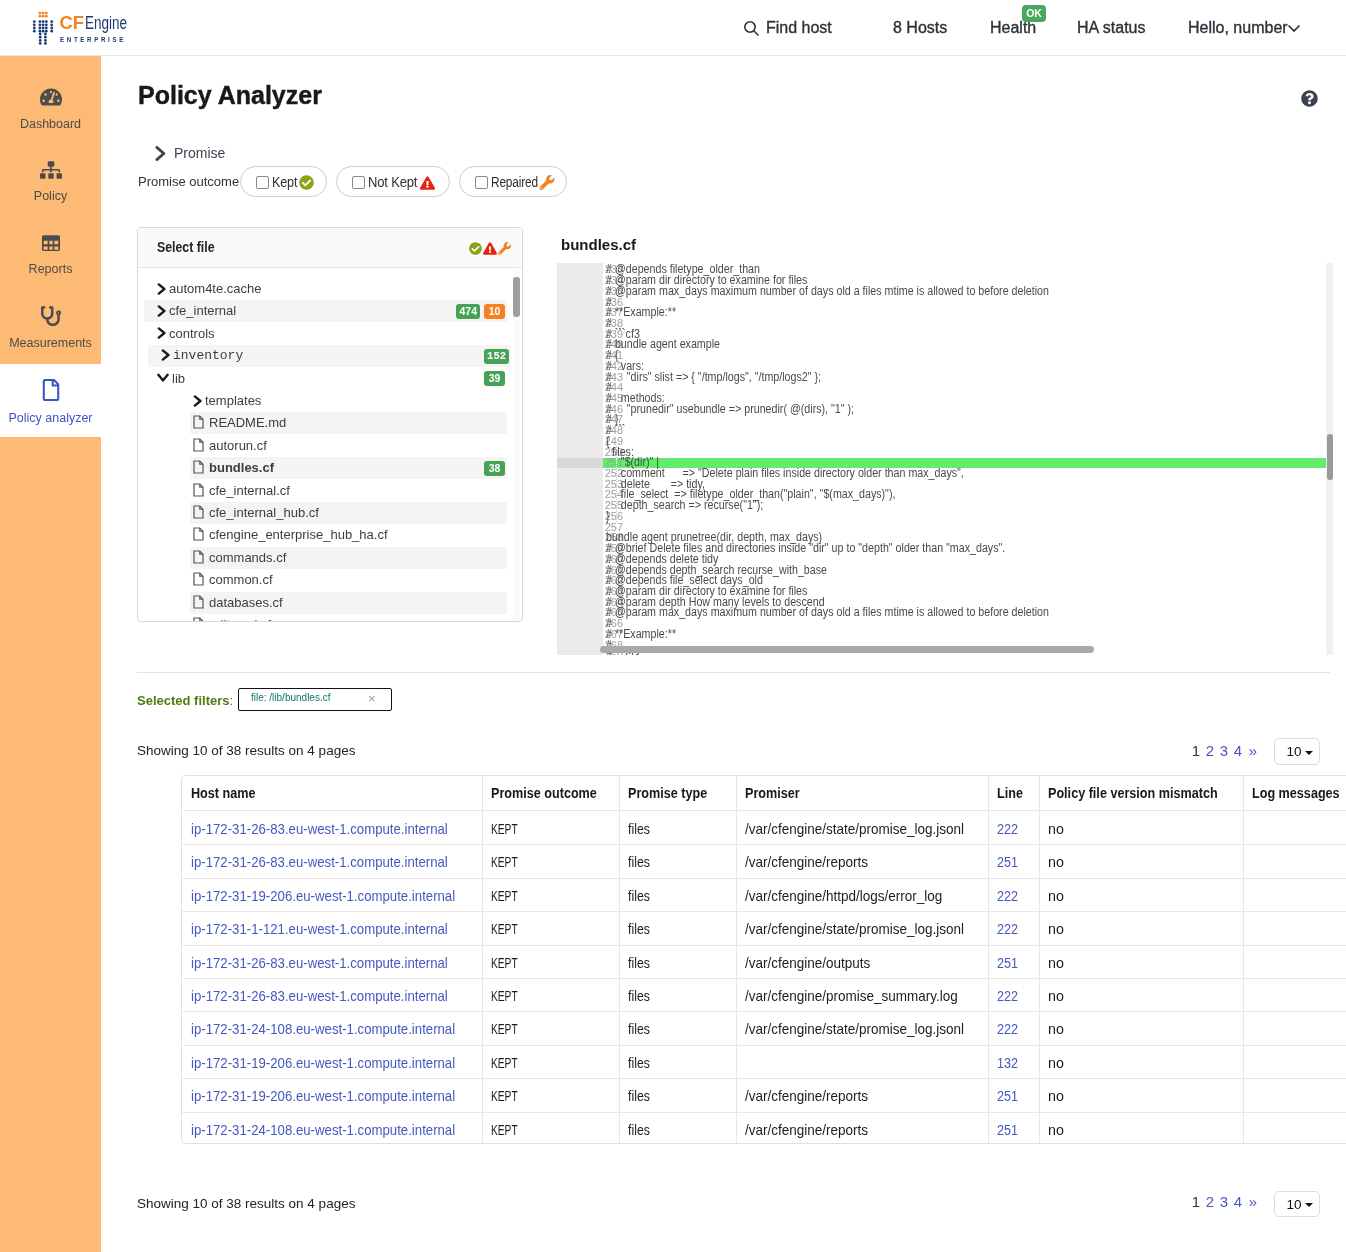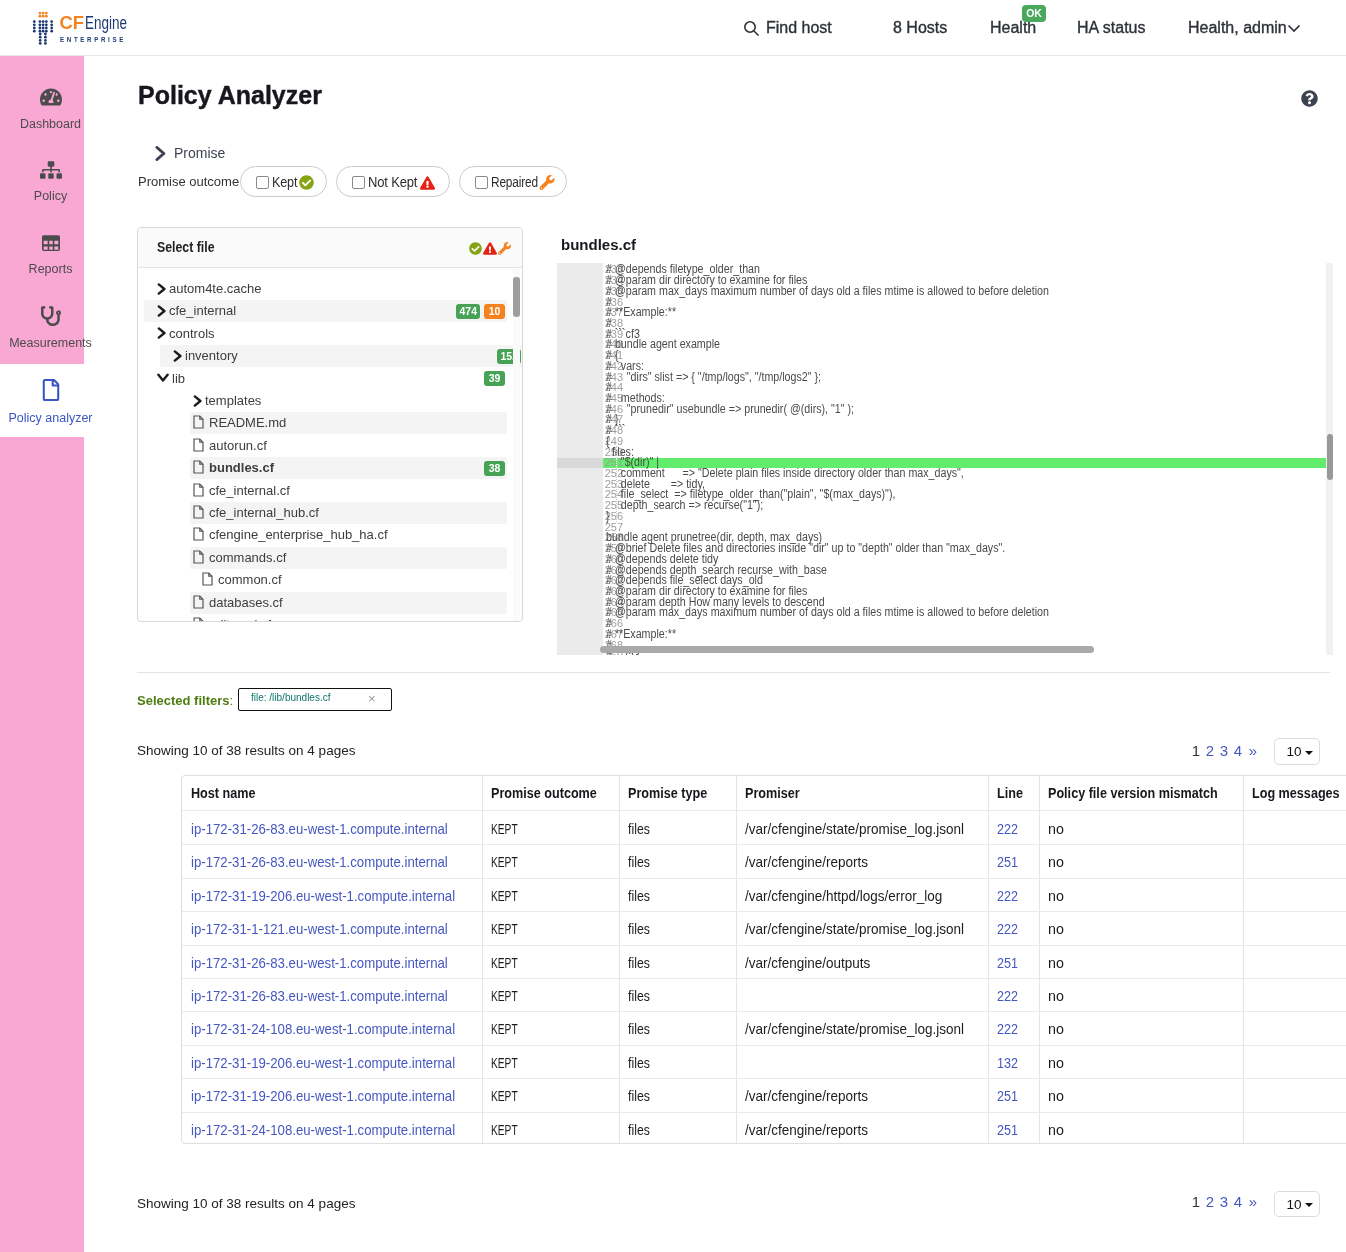--- a/index.html
+++ b/index.html
@@ -5,21 +5,21 @@
 * { margin:0; padding:0; box-sizing:border-box; }
 html,body { width:1346px; height:1252px; font-family:"Liberation Sans",sans-serif; background:#fff; }
 .abs { position:absolute; }
 #page { position:relative; width:1346px; height:1252px; overflow:hidden; }
 
 
 #nav { position:absolute; left:0; top:0; width:1346px; height:56px; background:#fff; border-bottom:1px solid #e8e8e8; }
 .navitem { position:absolute; top:0; height:55px; line-height:55px; font-size:16px; color:#2d3138; -webkit-text-stroke:0.35px #2d3138; }
 
 
-#side { position:absolute; left:0; top:56px; width:84px; height:1196px; background:#f9a8d4; }
+#side { position:absolute; left:0; top:56px; width:101px; height:1196px; background:#fdba74; }
 .sitem { position:absolute; left:0; width:101px; text-align:center; color:#4c4c4c; }
 .sitem .lbl { font-size:12.5px; margin-top:6px; }
 .sitem.active { color:#3b55c4; }
 
 h1 { position:absolute; left:138px; top:81px; font-size:25px; font-weight:bold; color:#16181d; -webkit-text-stroke:0.4px #16181d; }
 
 
 .pill { position:absolute; height:31px; border:1px solid #ccc; border-radius:16px; background:#fff; }
 .pill .cb { position:absolute; top:9px; width:13px; height:13px; border:1px solid #8a8a8a; border-radius:2px; background:#fff; }
 .pill .txt { position:absolute; top:7px; font-size:14px; color:#2e2e2e; letter-spacing:-0.2px; white-space:nowrap; }
@@ -107,21 +107,21 @@
   </svg>
   <svg class="abs" style="left:743px; top:20px;" width="17" height="17" viewBox="0 0 17 17">
     <circle cx="7" cy="7" r="5.2" fill="none" stroke="#2d3138" stroke-width="1.6"></circle>
     <line x1="11" y1="11" x2="15.5" y2="15.5" stroke="#2d3138" stroke-width="1.6"></line>
   </svg>
   <div class="navitem" style="left:766px;">Find host</div>
   <div class="navitem" style="left:893px;">8 Hosts</div>
   <div class="navitem" style="left:990px;">Health</div>
   <div class="abs" style="left:1022px; top:5px; width:24px; height:17px; background:#4aa85c; border-radius:4px; color:#fff; font-size:10.5px; font-weight:bold; text-align:center; line-height:17px;">OK</div>
   <div class="navitem" style="left:1077px;">HA status</div>
-  <div class="navitem" style="left:1188px;">Health, admin</div>
+  <div class="navitem" style="left:1188px;">Hello, number</div>
   <svg class="abs" style="left:1287px; top:24px;" width="14" height="9" viewBox="0 0 14 9">
     <polyline points="1.5,1.5 7,7 12.5,1.5" fill="none" stroke="#2d3138" stroke-width="1.7"></polyline>
   </svg>
 </div>
 
 <div id="side">
   <div class="abs" style="left:0; top:308px; width:101px; height:73px; background:#fff;"></div>
   <div class="sitem" style="top:31px;">
     <svg width="22" height="20" viewBox="0 0 576 512" fill="#4c4c4c">
           <path d="M288 32C128.94 32 0 160.94 0 320c0 52.8 14.25 102.26 39.06 144.8 5.61 9.62 16.3 15.2 27.44 15.2h443c11.14 0 21.83-5.58 27.44-15.2C561.75 422.26 576 372.8 576 320c0-159.06-128.94-288-288-288zm0 64c14.71 0 26.58 10.13 30.32 23.65-1.11 2.26-2.64 4.23-3.45 6.67l-9.22 27.67c-5.13 3.49-10.97 6.01-17.64 6.01-17.67 0-32-14.33-32-32S270.33 96 288 96zM96 384c-17.67 0-32-14.33-32-32s14.33-32 32-32 32 14.33 32 32-14.33 32-32 32zm48-160c-17.67 0-32-14.33-32-32s14.33-32 32-32 32 14.33 32 32-14.33 32-32 32zm246.77-72.41l-61.33 184C343.13 347.33 352 364.54 352 384c0 11.72-3.38 22.55-8.88 32H232.88c-5.5-9.45-8.88-20.28-8.88-32 0-33.94 26.5-61.43 59.9-63.59l61.34-184.01c4.17-12.56 17.73-19.45 30.36-15.17 12.57 4.19 19.35 17.79 15.17 30.36zm14.66 57.2l15.52-46.55c3.47-1.29 7.13-2.23 11.05-2.23 17.67 0 32 14.33 32 32s-14.33 32-32 32c-11.38-.01-21.25-6.1-26.57-15.22zM480 384c-17.67 0-32-14.33-32-32s14.33-32 32-32 32 14.33 32 32-14.33 32-32 32z"></path>
@@ -212,21 +212,21 @@
               <polyline points="1.8,1.4 7.4,6 1.8,10.6" fill="none" stroke="#1a1a1a" stroke-width="2.4" stroke-linecap="round" stroke-linejoin="round"></polyline>
             </svg><span style="margin-left:3px;">cfe_internal</span></div>
           <div class="badge borange" style="right:19px;">10</div>
           <div class="badge bgreen" style="right:44px;">474</div>
         </div>
         <div class="trow" style="left:0; top:94.80000000000001px; width:386px;">
           <div class="abs" style="left:19px; top:3px;"><svg width="9" height="12" viewBox="0 0 9 12" style="vertical-align:-1.5px;">
               <polyline points="1.8,1.4 7.4,6 1.8,10.6" fill="none" stroke="#1a1a1a" stroke-width="2.4" stroke-linecap="round" stroke-linejoin="round"></polyline>
             </svg><span style="margin-left:3px;">controls</span></div>
         </div>
-        <div class="trow" style="left:16px; top:117.20000000000002px; width:386px;">
+        <div class="trow" style="left:4px; top:117.20000000000002px; width:386px;font-family:Liberation Mono, monospace;">
           <div class="bg" style="left:6px; width:363px;"></div>
           <div class="abs" style="left:19px; top:3px;"><svg width="9" height="12" viewBox="0 0 9 12" style="vertical-align:-1.5px;">
               <polyline points="1.8,1.4 7.4,6 1.8,10.6" fill="none" stroke="#1a1a1a" stroke-width="2.4" stroke-linecap="round" stroke-linejoin="round"></polyline>
             </svg><span style="margin-left:3px;">inventory</span></div>
           <div class="badge bgreen" style="right:19px;">152</div>
         </div>
         <div class="trow" style="left:0; top:139.60000000000002px; width:386px;">
           <div class="abs" style="left:19px; top:3px;"><svg width="12" height="9" viewBox="0 0 12 9" style="vertical-align:0.5px;">
               <polyline points="1.4,1.8 6,7.4 10.6,1.8" fill="none" stroke="#1a1a1a" stroke-width="2.4" stroke-linecap="round" stroke-linejoin="round"></polyline>
             </svg><span style="margin-left:3px;">lib</span></div>
@@ -277,21 +277,21 @@
               <path d="M6.8 1 V4.2 H10" fill="none" stroke="#555" stroke-width="1.2"></path>
             </svg><span style="margin-left:3px;">cfengine_enterprise_hub_ha.cf</span></div>
         </div>
         <div class="trow" style="left:0; top:318.8px; width:386px;">
           <div class="bg" style="left:52px; width:317px;"></div>
           <div class="abs" style="left:55px; top:3px;"><svg width="11" height="14" viewBox="0 0 11 14" style="vertical-align:-2px; margin-right:2px;">
               <path d="M1 1 h5.8 L10 4.2 V13 H1 Z" fill="none" stroke="#555" stroke-width="1.2"></path>
               <path d="M6.8 1 V4.2 H10" fill="none" stroke="#555" stroke-width="1.2"></path>
             </svg><span style="margin-left:3px;">commands.cf</span></div>
         </div>
-        <div class="trow" style="left:9px; top:341.2px; width:386px;">
+        <div class="trow" style="left:0; top:341.2px; width:386px;">
           <div class="abs" style="left:55px; top:3px;"><svg width="11" height="14" viewBox="0 0 11 14" style="vertical-align:-2px; margin-right:2px;">
               <path d="M1 1 h5.8 L10 4.2 V13 H1 Z" fill="none" stroke="#555" stroke-width="1.2"></path>
               <path d="M6.8 1 V4.2 H10" fill="none" stroke="#555" stroke-width="1.2"></path>
             </svg><span style="margin-left:3px;">common.cf</span></div>
         </div>
         <div class="trow" style="left:0; top:363.59999999999997px; width:386px;">
           <div class="bg" style="left:52px; width:317px;"></div>
           <div class="abs" style="left:55px; top:3px;"><svg width="11" height="14" viewBox="0 0 11 14" style="vertical-align:-2px; margin-right:2px;">
               <path d="M1 1 h5.8 L10 4.2 V13 H1 Z" fill="none" stroke="#555" stroke-width="1.2"></path>
               <path d="M6.8 1 V4.2 H10" fill="none" stroke="#555" stroke-width="1.2"></path>
@@ -460,20 +460,21 @@
       <div class="td" style="left:0px; top:168.6px; width:300px;"><a><span class="sx" style="transform:scaleX(0.88); font-size:15px;">ip-172-31-26-83.eu-west-1.compute.internal</span></a></div>
       <div class="td" style="left:300px; top:168.6px; width:137px;"><span class="sx" style="transform:scaleX(0.68)">KEPT</span></div>
       <div class="td" style="left:437px; top:168.6px; width:117px;"><span class="sx" style="transform:scaleX(0.82)">files</span></div>
       <div class="td" style="left:554px; top:168.6px; width:252px;"><span class="sx" style="transform:scaleX(0.9)">/var/cfengine/outputs</span></div>
       <div class="td" style="left:806px; top:168.6px; width:51px;"><a><span class="sx" style="transform:scaleX(0.84)">251</span></a></div>
       <div class="td" style="left:857px; top:168.6px; width:204px;"><span class="sx" style="transform:scaleX(0.95)">no</span></div>
       <div class="hline" style="top:168.6px;"></div>
       <div class="td" style="left:0px; top:202px; width:300px;"><a><span class="sx" style="transform:scaleX(0.88); font-size:15px;">ip-172-31-26-83.eu-west-1.compute.internal</span></a></div>
       <div class="td" style="left:300px; top:202px; width:137px;"><span class="sx" style="transform:scaleX(0.68)">KEPT</span></div>
       <div class="td" style="left:437px; top:202px; width:117px;"><span class="sx" style="transform:scaleX(0.82)">files</span></div>
+      <div class="td" style="left:554px; top:202px; width:252px;"><span class="sx" style="transform:scaleX(0.9)">/var/cfengine/promise_summary.log</span></div>
       <div class="td" style="left:806px; top:202px; width:51px;"><a><span class="sx" style="transform:scaleX(0.84)">222</span></a></div>
       <div class="td" style="left:857px; top:202px; width:204px;"><span class="sx" style="transform:scaleX(0.95)">no</span></div>
       <div class="hline" style="top:202px;"></div>
       <div class="td" style="left:0px; top:235.39999999999998px; width:300px;"><a><span class="sx" style="transform:scaleX(0.88); font-size:15px;">ip-172-31-24-108.eu-west-1.compute.internal</span></a></div>
       <div class="td" style="left:300px; top:235.39999999999998px; width:137px;"><span class="sx" style="transform:scaleX(0.68)">KEPT</span></div>
       <div class="td" style="left:437px; top:235.39999999999998px; width:117px;"><span class="sx" style="transform:scaleX(0.82)">files</span></div>
       <div class="td" style="left:554px; top:235.39999999999998px; width:252px;"><span class="sx" style="transform:scaleX(0.9)">/var/cfengine/state/promise_log.jsonl</span></div>
       <div class="td" style="left:806px; top:235.39999999999998px; width:51px;"><a><span class="sx" style="transform:scaleX(0.84)">222</span></a></div>
       <div class="td" style="left:857px; top:235.39999999999998px; width:204px;"><span class="sx" style="transform:scaleX(0.95)">no</span></div>
       <div class="hline" style="top:235.39999999999998px;"></div>

